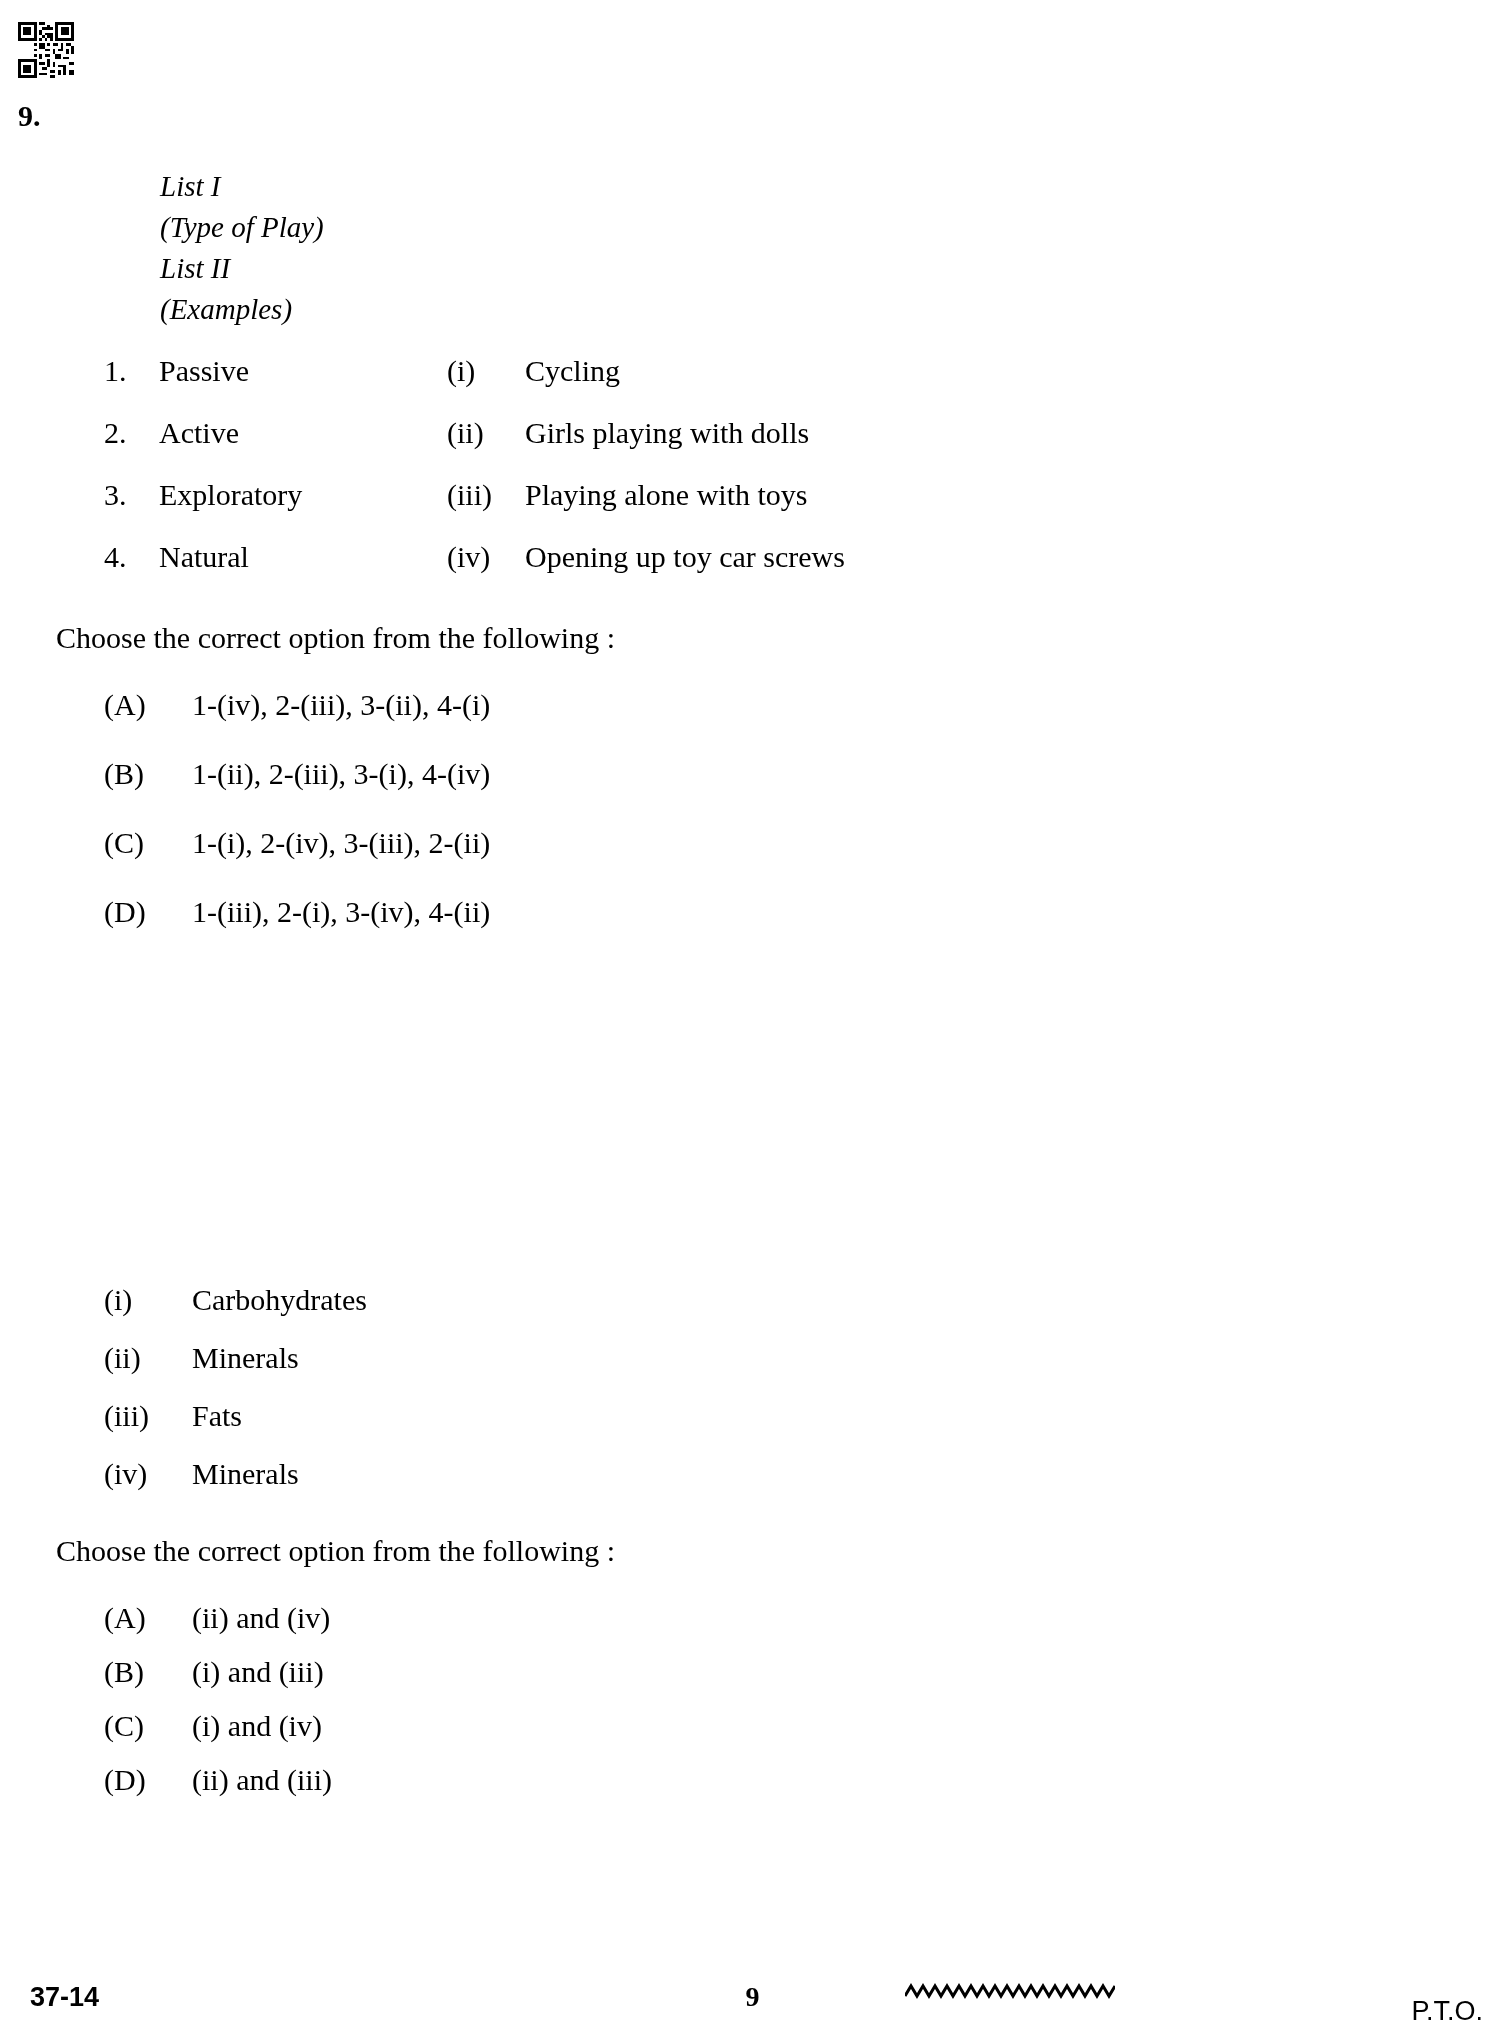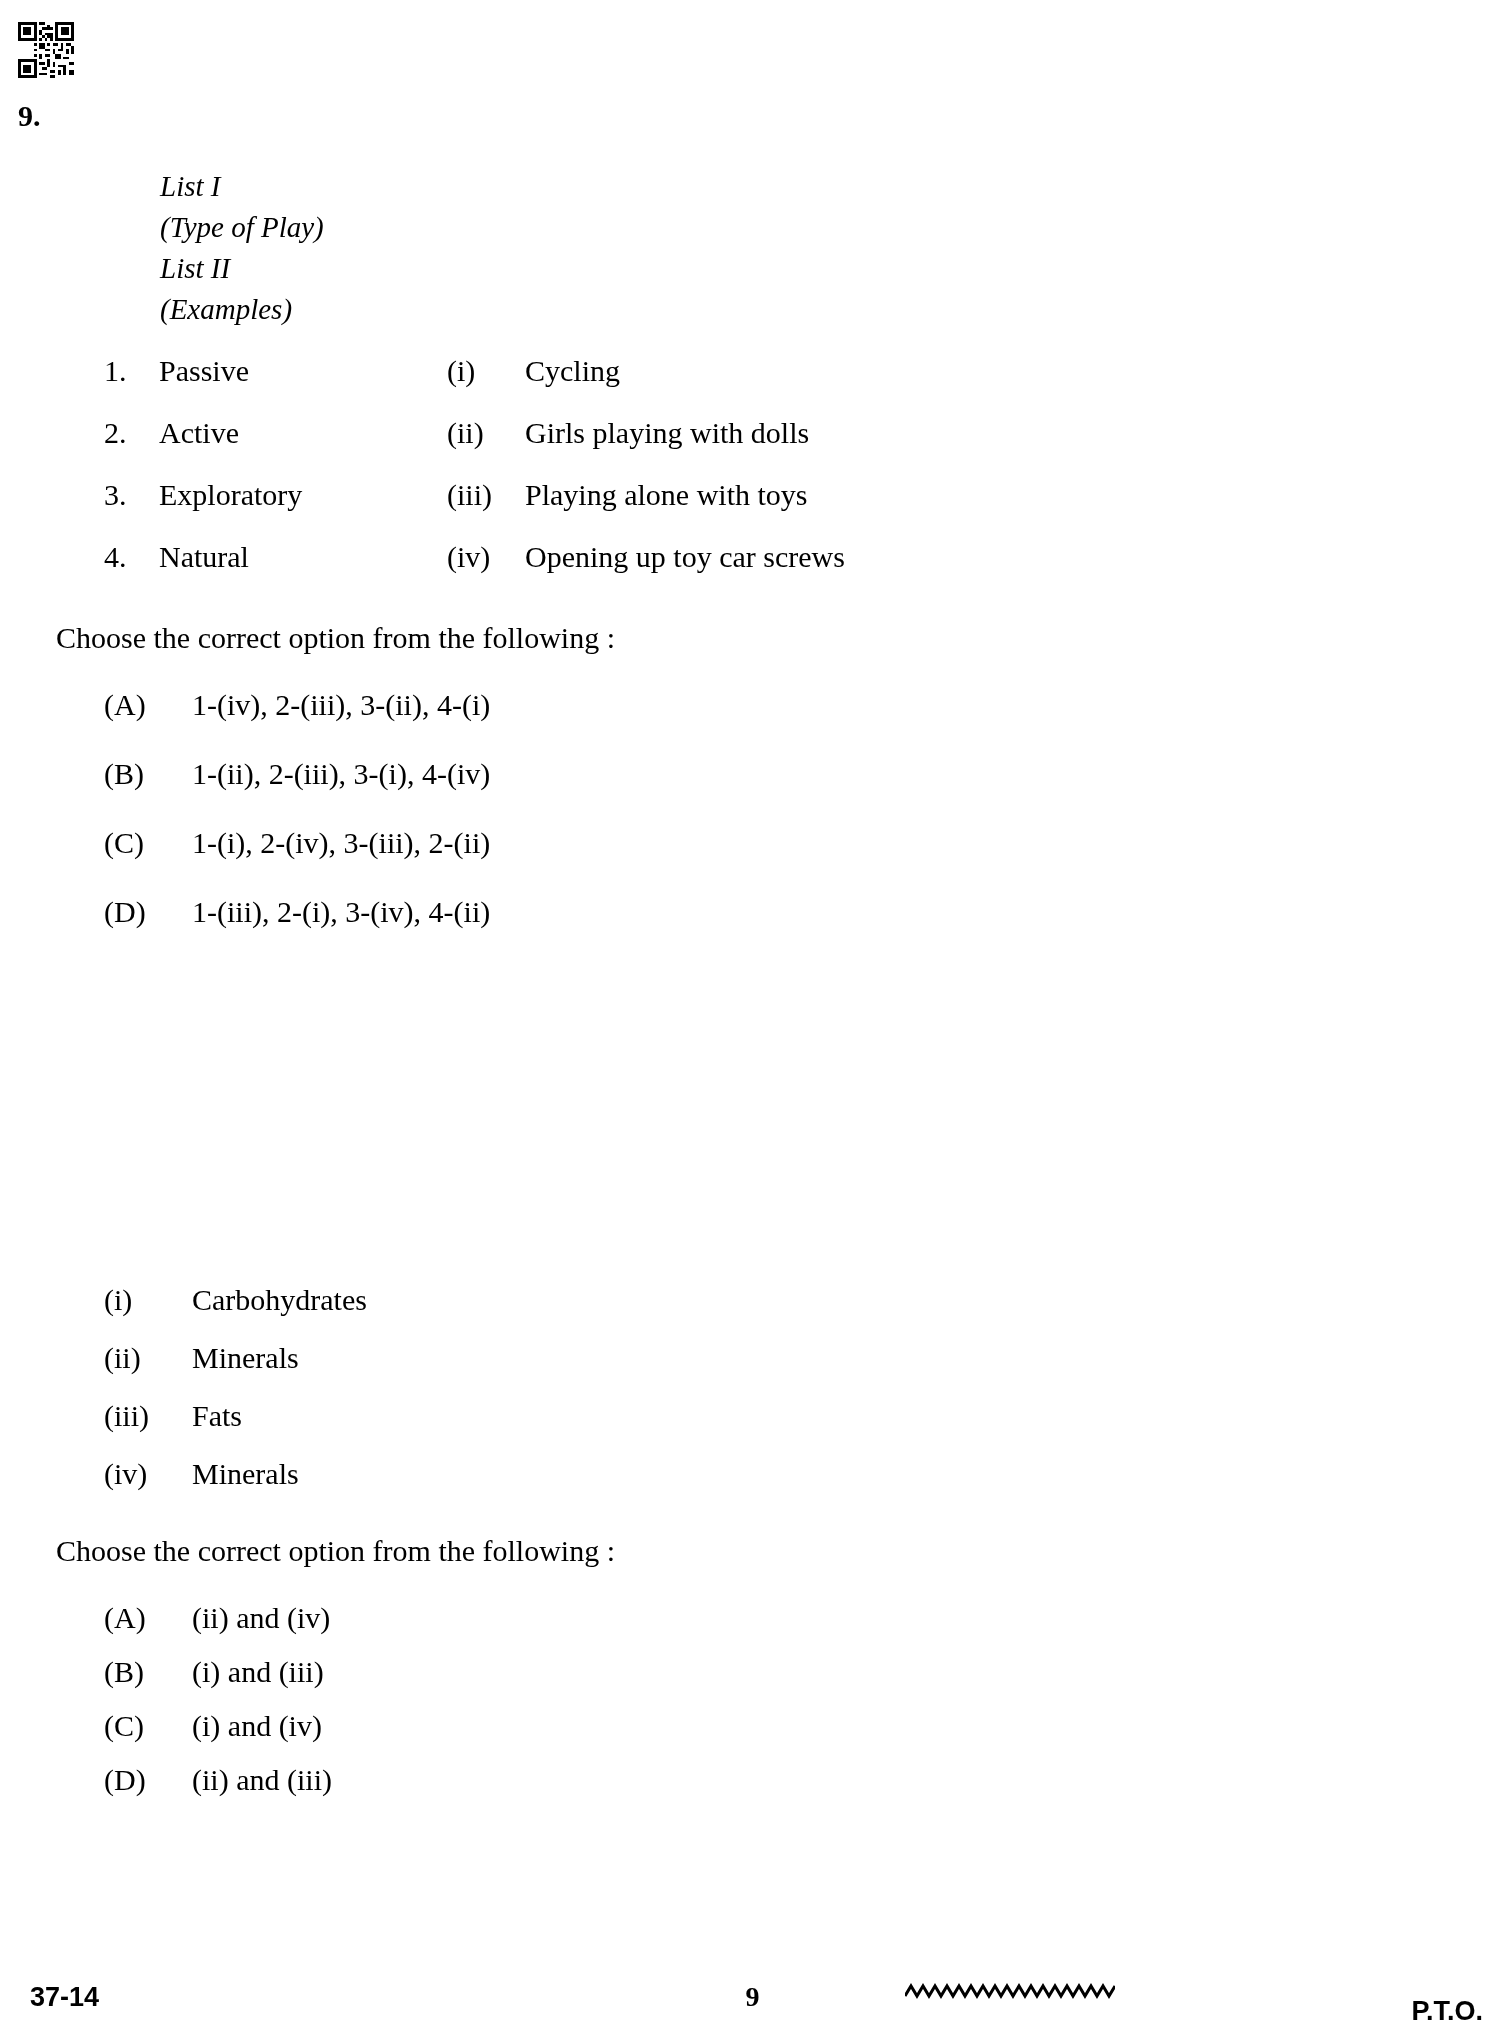--- a/index.html
+++ b/index.html
@@ -154,21 +154,21 @@
     font-family: "Liberation Serif", "DejaVu Serif", serif;
   }
   .footer-squiggle {
     position: absolute;
     left: 905px;
     top: 6px;
   }
   .footer-pto {
     position: absolute;
     right: 22px;
-    font-weight: bold;
+    font-weight: normal;
     font-size: 27px;
     margin-top: 28px;
   }
 </style>
 </head>
 <body>
 
 <div class="page">
 
   <div class="qr-wrap">

